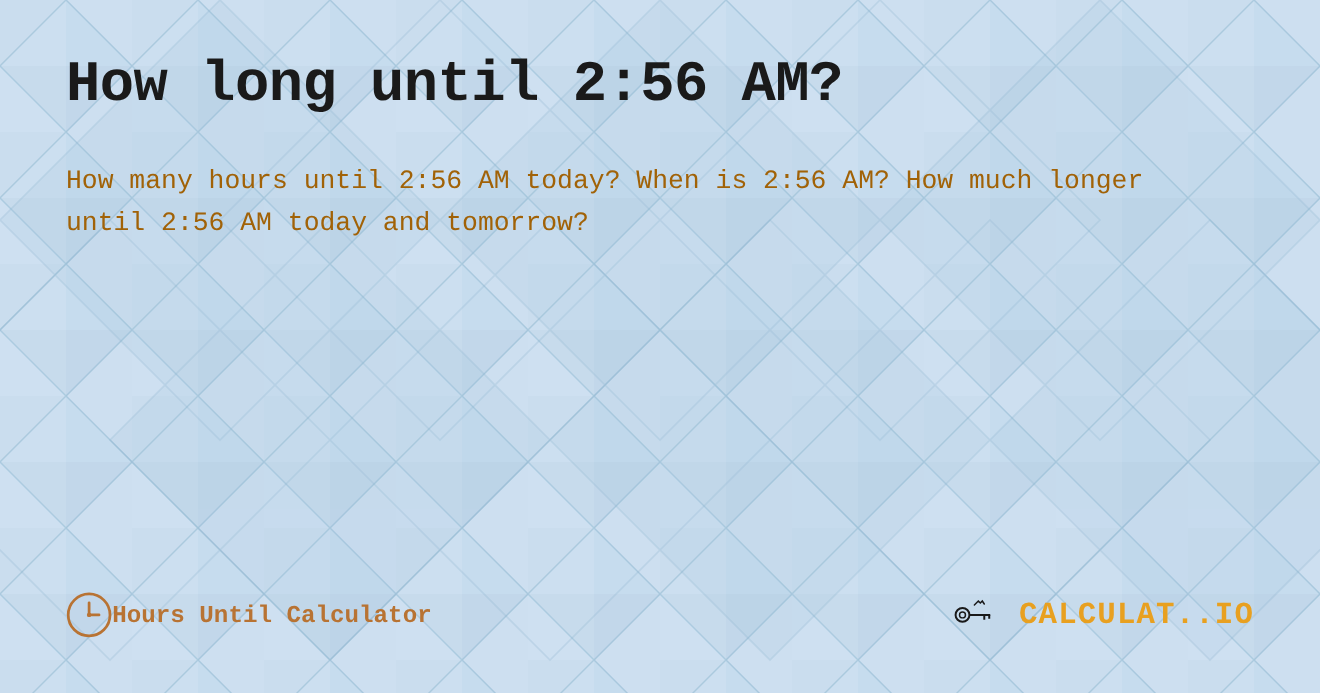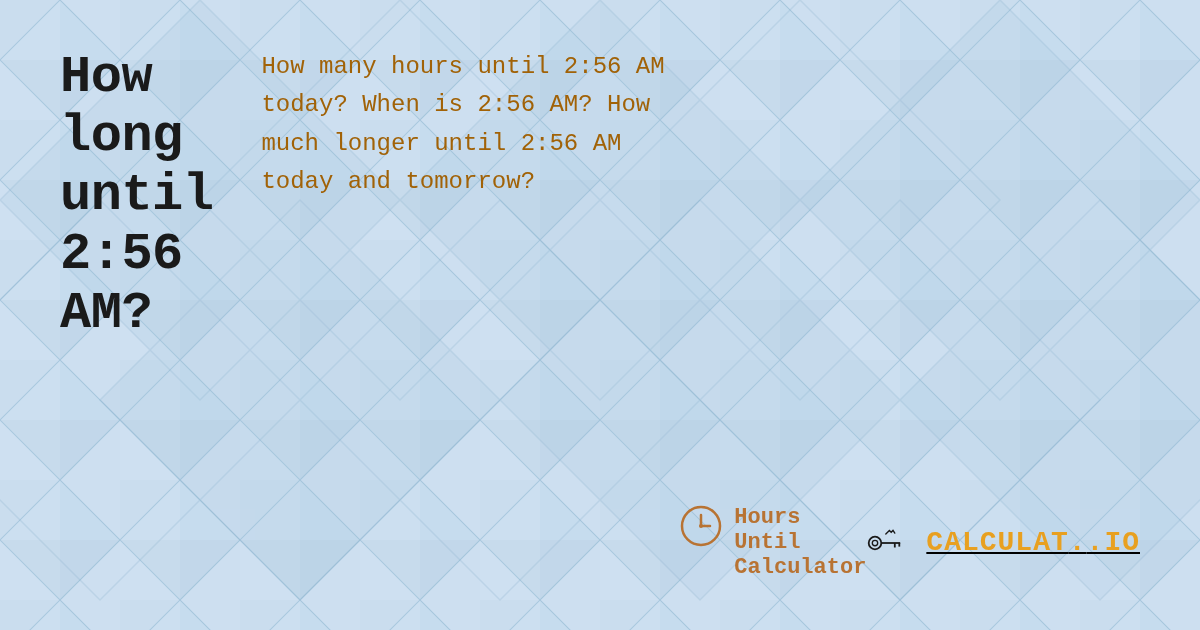--- a/index.html
+++ b/index.html
@@ -26,21 +26,21 @@
       height: 100%;
       z-index: 0;
     }
 
     .content {
       position: relative;
       z-index: 1;
       padding: 48px 60px 40px 60px;
       height: 100%;
       display: flex;
-      flex-direction: row;
+      flex-direction: column;
     }
 
     .main-title {
       font-size: 52px;
       font-weight: 700;
       color: #1a1a1a;
       margin-bottom: 40px;
       font-family: 'Courier New', Courier, monospace;
       letter-spacing: -0.5px;
     }
@@ -56,41 +56,41 @@
     .footer {
       margin-top: auto;
       display: flex;
       align-items: center;
       justify-content: space-between;
       padding-bottom: 10px;
     }
 
     .hours-calculator {
       display: flex;
-      gap: 12px;
+      align-items: center;
+      gap: 0;
     }
 
     .clock-icon {
       width: 42px;
       height: 42px;
       flex-shrink: 0;
     }
 
     .hours-label {
       font-size: 22px;
       font-weight: 700;
       color: #b87333;
       font-family: 'Courier New', Courier, monospace;
     }
 
     .calculat-io {
       display: flex;
       align-items: center;
       gap: 24px;
-      text-decoration: underline;
     }
 
     .calc-icon {
       width: 36px;
       height: 36px;
       flex-shrink: 0;
     }
 
     .calc-brand {
       font-size: 28px;

